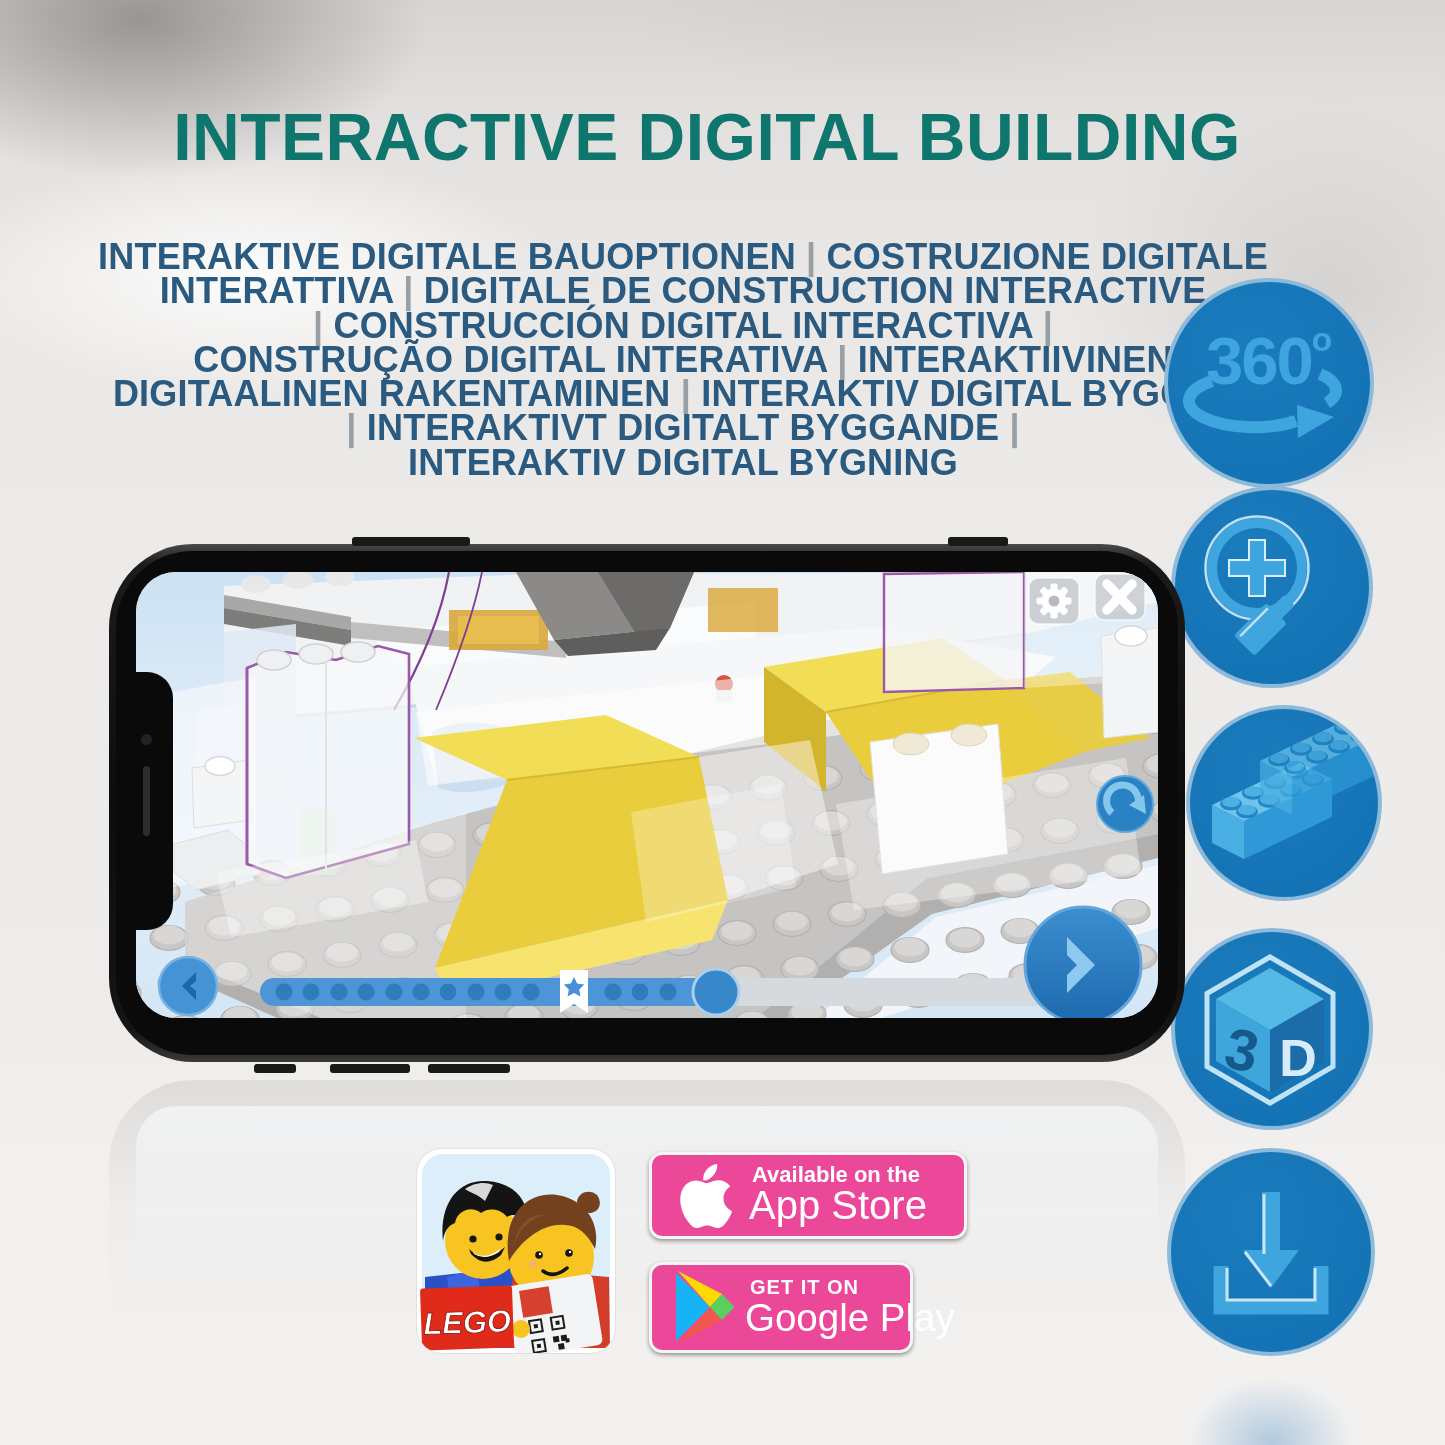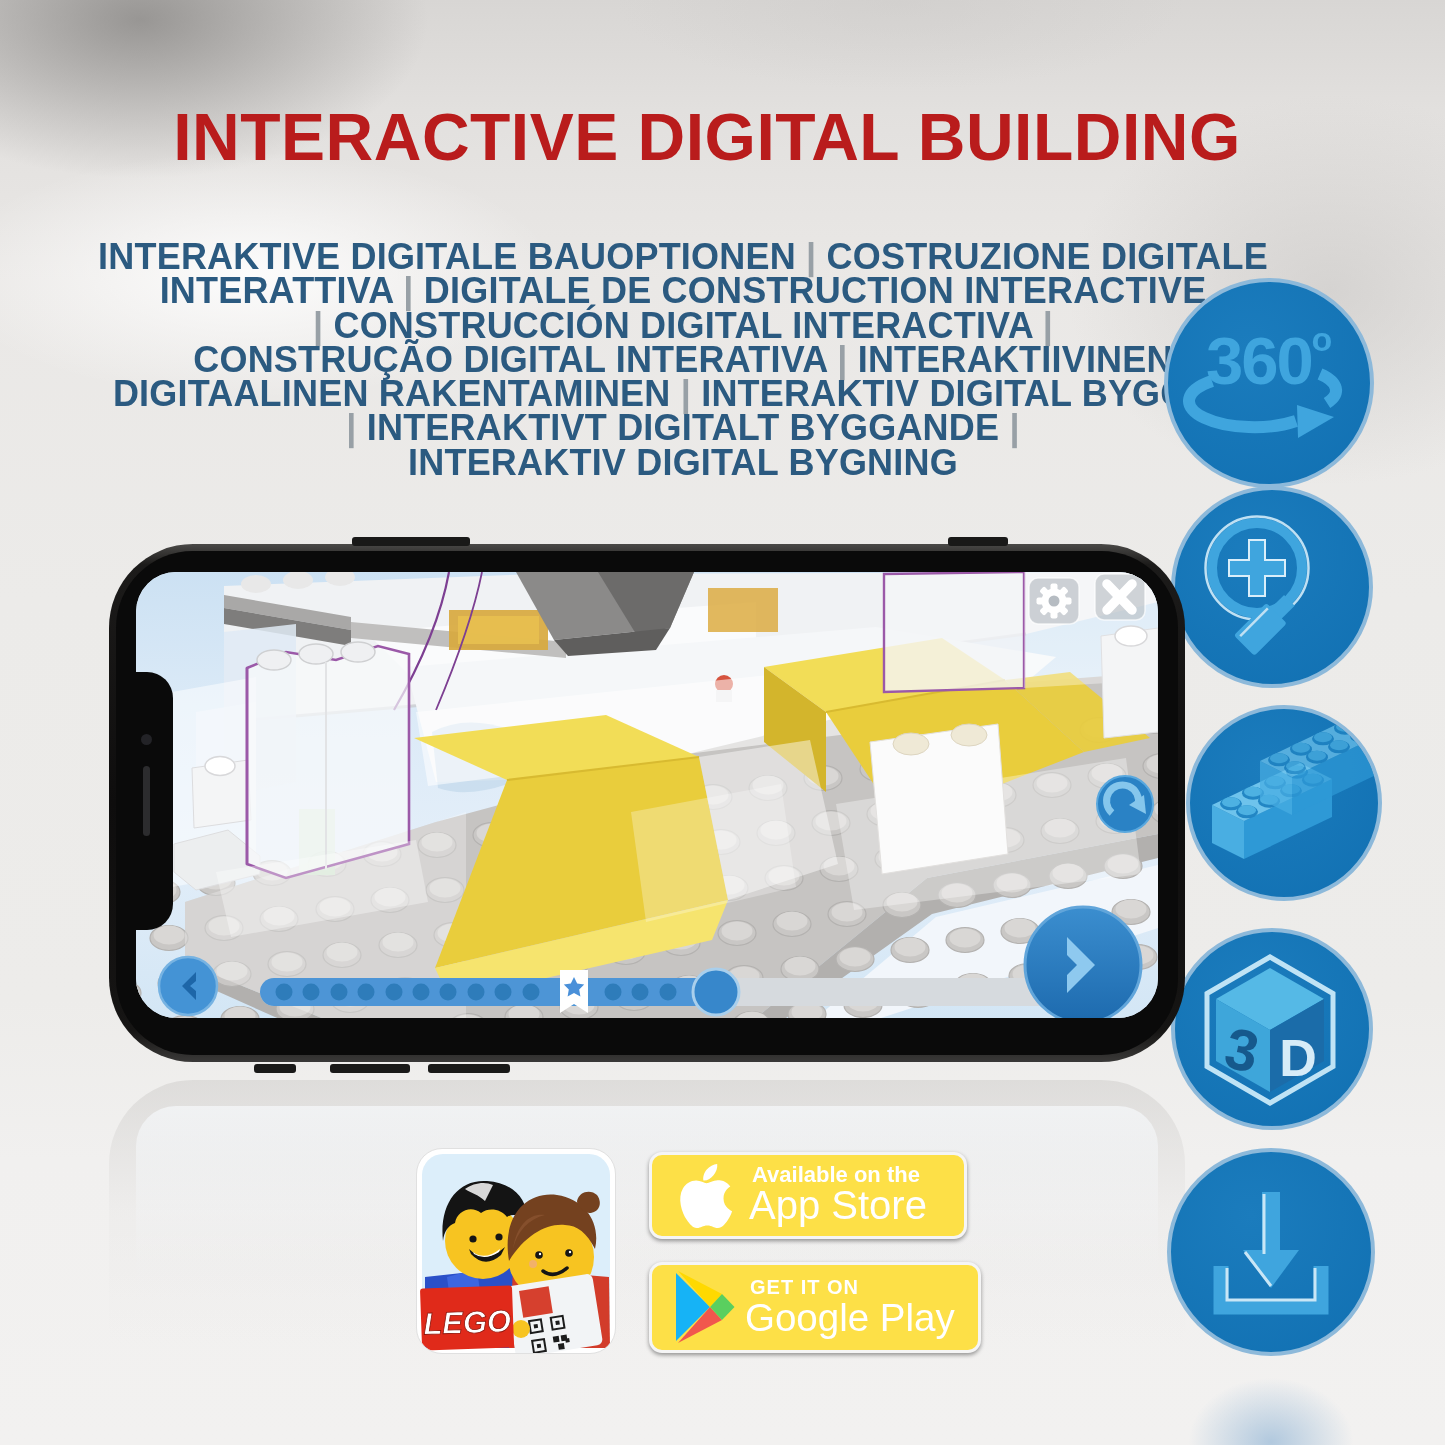--- a/index.html
+++ b/index.html
@@ -4,42 +4,42 @@
 html,body{margin:0;padding:0}
 body{width:1445px;height:1445px;position:relative;overflow:hidden;
  font-family:"Liberation Sans",sans-serif;
  background:linear-gradient(180deg,#d8d6d4 0px,#e2e0de 110px,#eae8e6 280px,#ecebe9 600px,#edecea 1000px,#f1f0ef 1160px,#f2f1f0 100%);}
 .shade{position:absolute;pointer-events:none}
 #sh1{left:-260px;top:-200px;width:800px;height:440px;background:radial-gradient(closest-side,rgba(118,116,114,0.66),rgba(118,116,114,0) 72%)}
 #sh2{left:-160px;top:110px;width:820px;height:330px;background:radial-gradient(closest-side,rgba(253,253,253,0.95),rgba(253,253,253,0) 75%)}
 #sh3{left:980px;top:30px;width:700px;height:520px;background:radial-gradient(closest-side,rgba(196,194,192,0.55),rgba(196,194,192,0) 75%)}
 #sh4{left:520px;top:-120px;width:760px;height:240px;background:radial-gradient(closest-side,rgba(203,201,199,0.45),rgba(203,201,199,0) 75%)}
 #title{position:absolute;left:0;top:99px;width:1414px;text-align:center;
- color:#b91c1c;font-size:66px;font-weight:bold;letter-spacing:0.5px;white-space:nowrap}
+ color:#0f766e;font-size:66px;font-weight:bold;letter-spacing:0.5px;white-space:nowrap}
 #subs{position:absolute;left:0;top:240px;width:1366px;text-align:center;color:#2b5a80;
  font-size:36px;font-weight:bold;line-height:34.3px;letter-spacing:0.2px}
 #subs .p{color:#98a0a6}
 .circ{position:absolute;border-radius:50%;background:radial-gradient(circle at 40% 32%,#1b7cbd,#1170b2);
  border:4px solid #8db9da;box-sizing:border-box;overflow:hidden}
 .circ svg{position:absolute;left:-4px;top:-4px}
 #phone{position:absolute;left:109px;top:544px;width:1076px;height:518px;border-radius:84px;
  background:linear-gradient(180deg,#4a4947 0%,#1c1b1a 4%,#0e0d0d 50%,#161514 94%,#3a3938 100%)}
 #phonein{position:absolute;left:7px;top:7px;right:7px;bottom:7px;border-radius:77px;background:#0a0a0a}
 #screen{position:absolute;left:27px;top:28px;width:1022px;height:446px;border-radius:40px;overflow:hidden;background:#dcebf7}
 #notch{position:absolute;left:27px;top:128px;width:37px;height:258px;background:#0a0a0a;border-radius:0 26px 26px 0}
 #cam{position:absolute;left:32px;top:190px;width:11px;height:11px;border-radius:50%;background:#232327}
 #slit{position:absolute;left:34px;top:222px;width:7px;height:70px;border-radius:4px;background:#2c2c2e}
 .btnbar{position:absolute;background:#191918;border-radius:3px}
 #refl-phone{position:absolute;left:109px;top:1080px;width:1076px;height:330px;border-radius:84px;
  background:linear-gradient(180deg,rgba(205,203,201,0.5),rgba(228,227,226,0.25) 40%,rgba(238,237,236,0) 80%)}
 #refl-screen{position:absolute;left:136px;top:1106px;width:1022px;height:260px;border-radius:40px;
  background:linear-gradient(180deg,rgba(244,246,248,0.8),rgba(240,240,240,0.2) 60%,rgba(240,240,240,0))}
 #refl-dl{position:absolute;left:1168px;top:1362px;width:206px;height:160px;border-radius:50%;
  background:radial-gradient(closest-side,rgba(80,140,195,0.4),rgba(80,140,195,0) 80%)}
-.badge{position:absolute;background:#fde047;border:3px solid #f5f5f5;border-radius:13px;box-sizing:border-box;box-shadow:0 2px 4px rgba(0,0,0,0.4)}
+.badge{position:absolute;background:#ec4899;border:3px solid #f5f5f5;border-radius:13px;box-sizing:border-box;box-shadow:0 2px 4px rgba(0,0,0,0.4)}
 </style></head>
 <body>
 
 <div class="shade" id="sh1"></div>
 
 <div class="shade" id="sh2"></div>
 
 <div class="shade" id="sh3"></div>
 
 <div class="shade" id="sh4"></div>
@@ -632,21 +632,21 @@
 
  <g fill="#ffffff" transform="translate(30,10)">
   <path d="M 31.5,10.2 C 34,7.2 35.8,3 35.2,-1 C 31.6,-0.6 27.3,1.5 24.8,4.5 C 22.5,7.2 20.6,11.5 21.4,15.5 C 25.4,15.8 29,13.2 31.5,10.2 Z"></path>
   <path d="M 41.5,33.5 C 41.4,25.5 48,21.7 48.3,21.5 C 44.6,16.1 38.8,15.4 36.7,15.3 C 31.8,14.8 27.1,18.2 24.6,18.2 C 22.1,18.2 18.2,15.4 14.1,15.5 C 8.7,15.6 3.7,18.6 0.9,23.4 C -4.7,33 -0.5,47.3 4.9,55.1 C 7.6,58.9 10.8,63.2 15,63 C 19,62.8 20.6,60.4 25.4,60.4 C 30.2,60.4 31.6,63 35.9,62.9 C 40.3,62.8 43,59 45.7,55.2 C 48.8,50.7 50,46.4 50.1,46.2 C 50,46.1 41.6,42.9 41.5,33.5 Z"></path>
  </g>
  <text x="100" y="27" font-size="22" fill="#ffffff" font-family="Liberation Sans" font-weight="bold">Available on the</text>
  <text x="97" y="64" font-size="40" fill="#ffffff" font-family="Liberation Sans">App Store</text>
 </svg>
 </div>
 
-<div class="badge" id="gplay" style="left:649px;top:1262px;width:332px;height:91px">
+<div class="badge" id="gplay" style="left:649px;top:1262px;width:264px;height:91px">
 <svg width="310" height="85" viewBox="0 0 310 85">
 
  <g transform="translate(24,13)">
   <path d="M 0,-5 L 0,63 L 34,29 Z" fill="#16b3f6"></path>
   <path d="M 2,-7 L 46,16 L 34,29 Z" fill="#ffd900"></path>
   <path d="M 2,65 L 34,29 L 46,42 Z" fill="#f1574d"></path>
   <path d="M 34,29 L 46,16 L 58.5,29 L 46,42 Z" fill="#5acf5f"></path>
  </g>
  <text x="98" y="29" font-size="20" fill="#ffffff" font-family="Liberation Sans" font-weight="bold" letter-spacing="1">GET IT ON</text>
  <text x="93" y="66" font-size="38.5" fill="#ffffff" font-family="Liberation Sans">Google Play</text>

